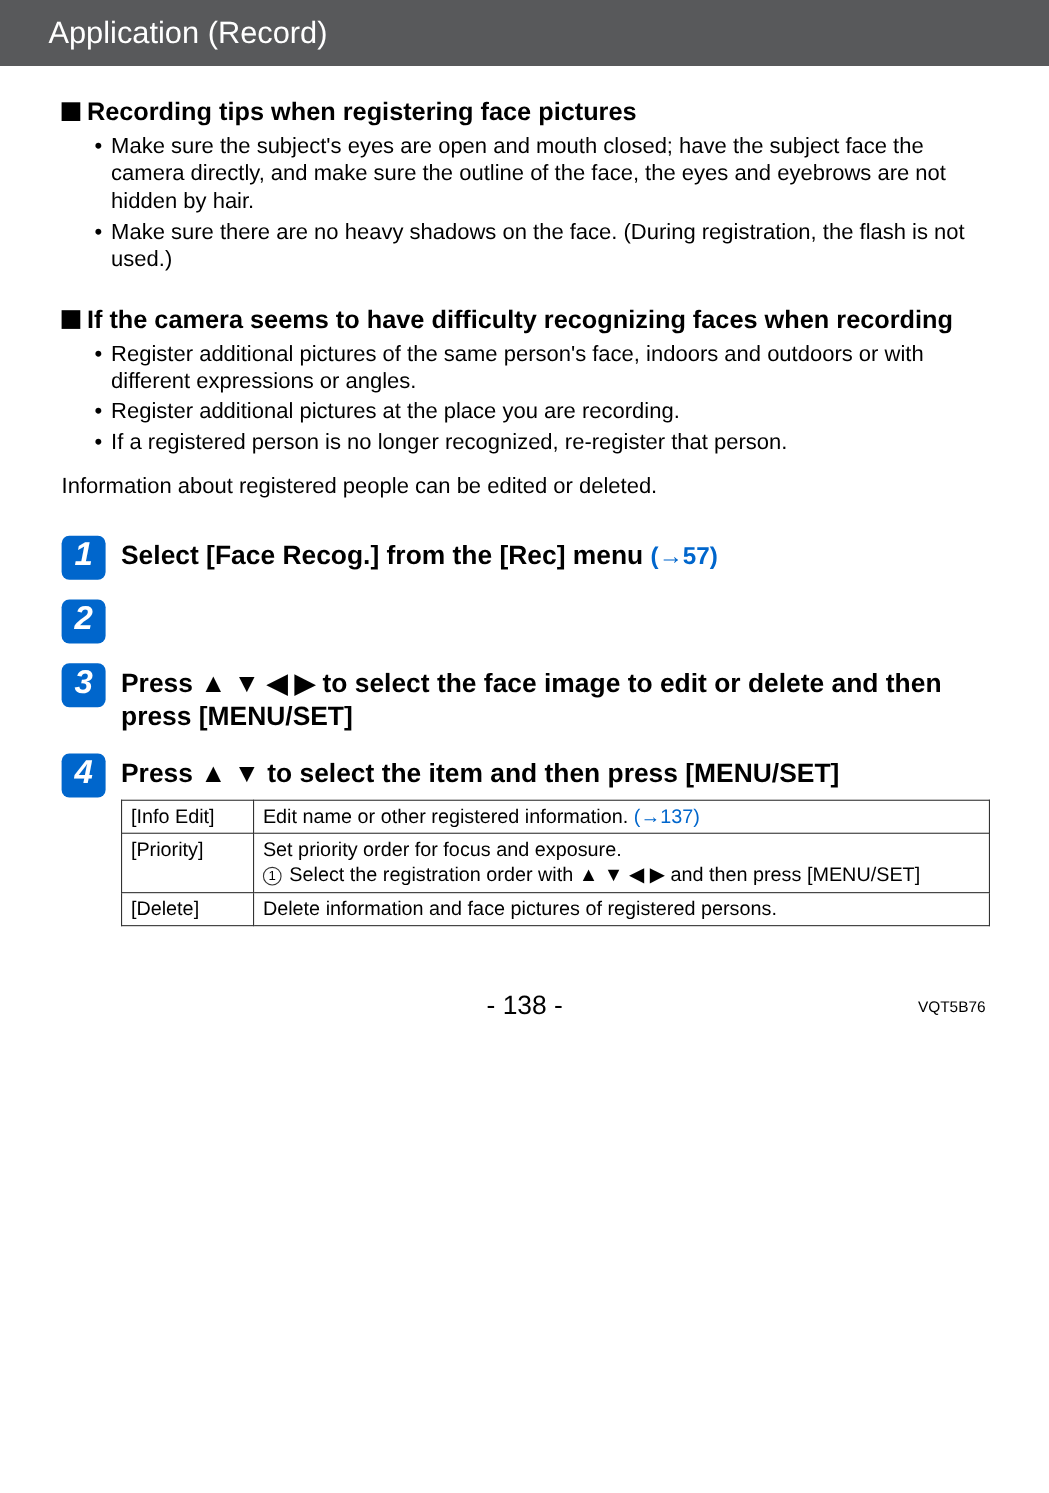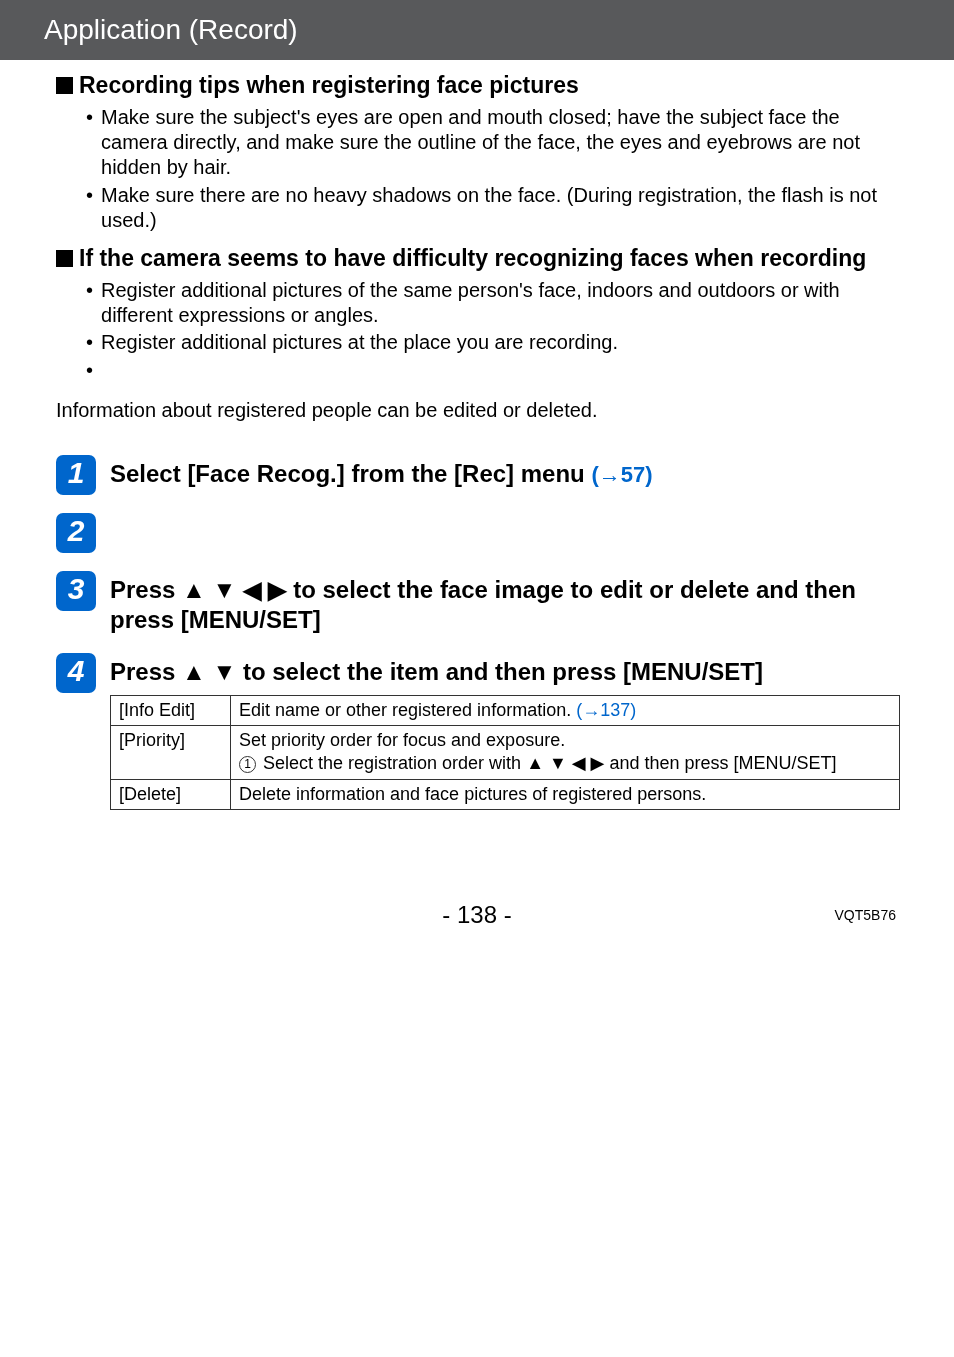--- a/index.html
+++ b/index.html
@@ -25,21 +25,21 @@
     align-items: center;
     justify-content: flex-end;
     padding-right: 10px;
     color: #fff;
     font-size: 18px;
   }
 
   .section-heading {
     font-size: 23px;
     font-weight: bold;
-    margin-top: 12px;
+    margin-top: 28px;
     display: flex;
     align-items: flex-start;
   }
   .section-heading .sq {
     display: inline-block;
     width: 17px; height: 17px;
     background: #000;
     margin-right: 6px;
     margin-top: 5px;
     flex-shrink: 0;
@@ -154,20 +154,21 @@
       <div class="bi">
           <span class="dot">•</span>
           <span>Register additional pictures of the same person's face, indoors and outdoors or with different expressions or angles.</span>
         </div>
       <div class="bi">
           <span class="dot">•</span>
           <span>Register additional pictures at the place you are recording.</span>
         </div>
       <div class="bi">
           <span class="dot">•</span>
+          <span>If a registered person is no longer recognized, re-register that person.</span>
         </div>
     </div>
 
     <div class="para">Information about registered people can be edited or deleted.</div>
 
     <div class="step">
       <div class="step-num">1</div>
       <div class="step-text">
         <span>Select [Face Recog.] from the [Rec] menu </span><span class="link">(→57)</span>
       </div>

